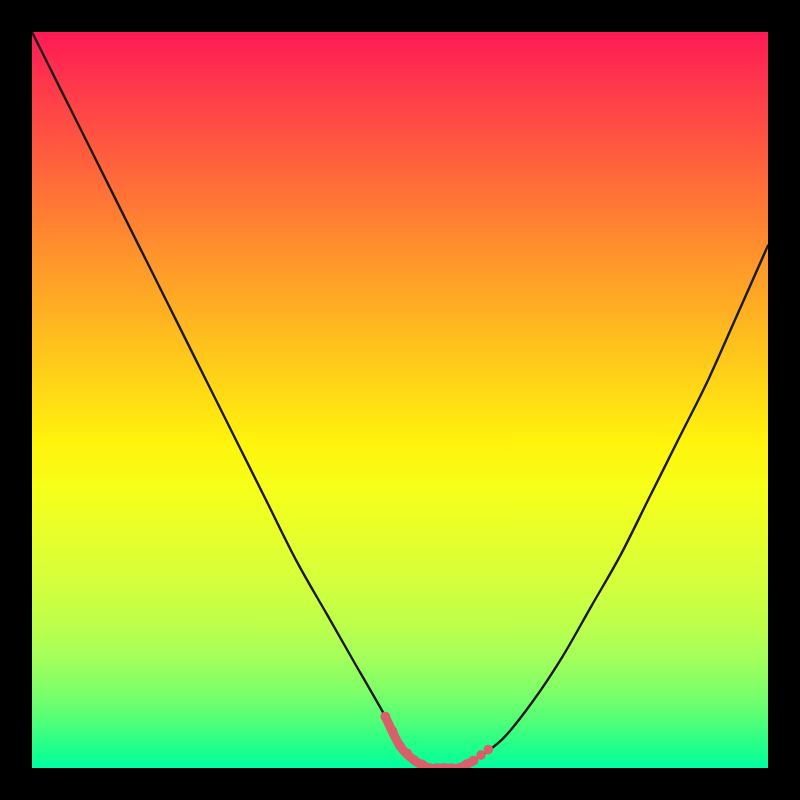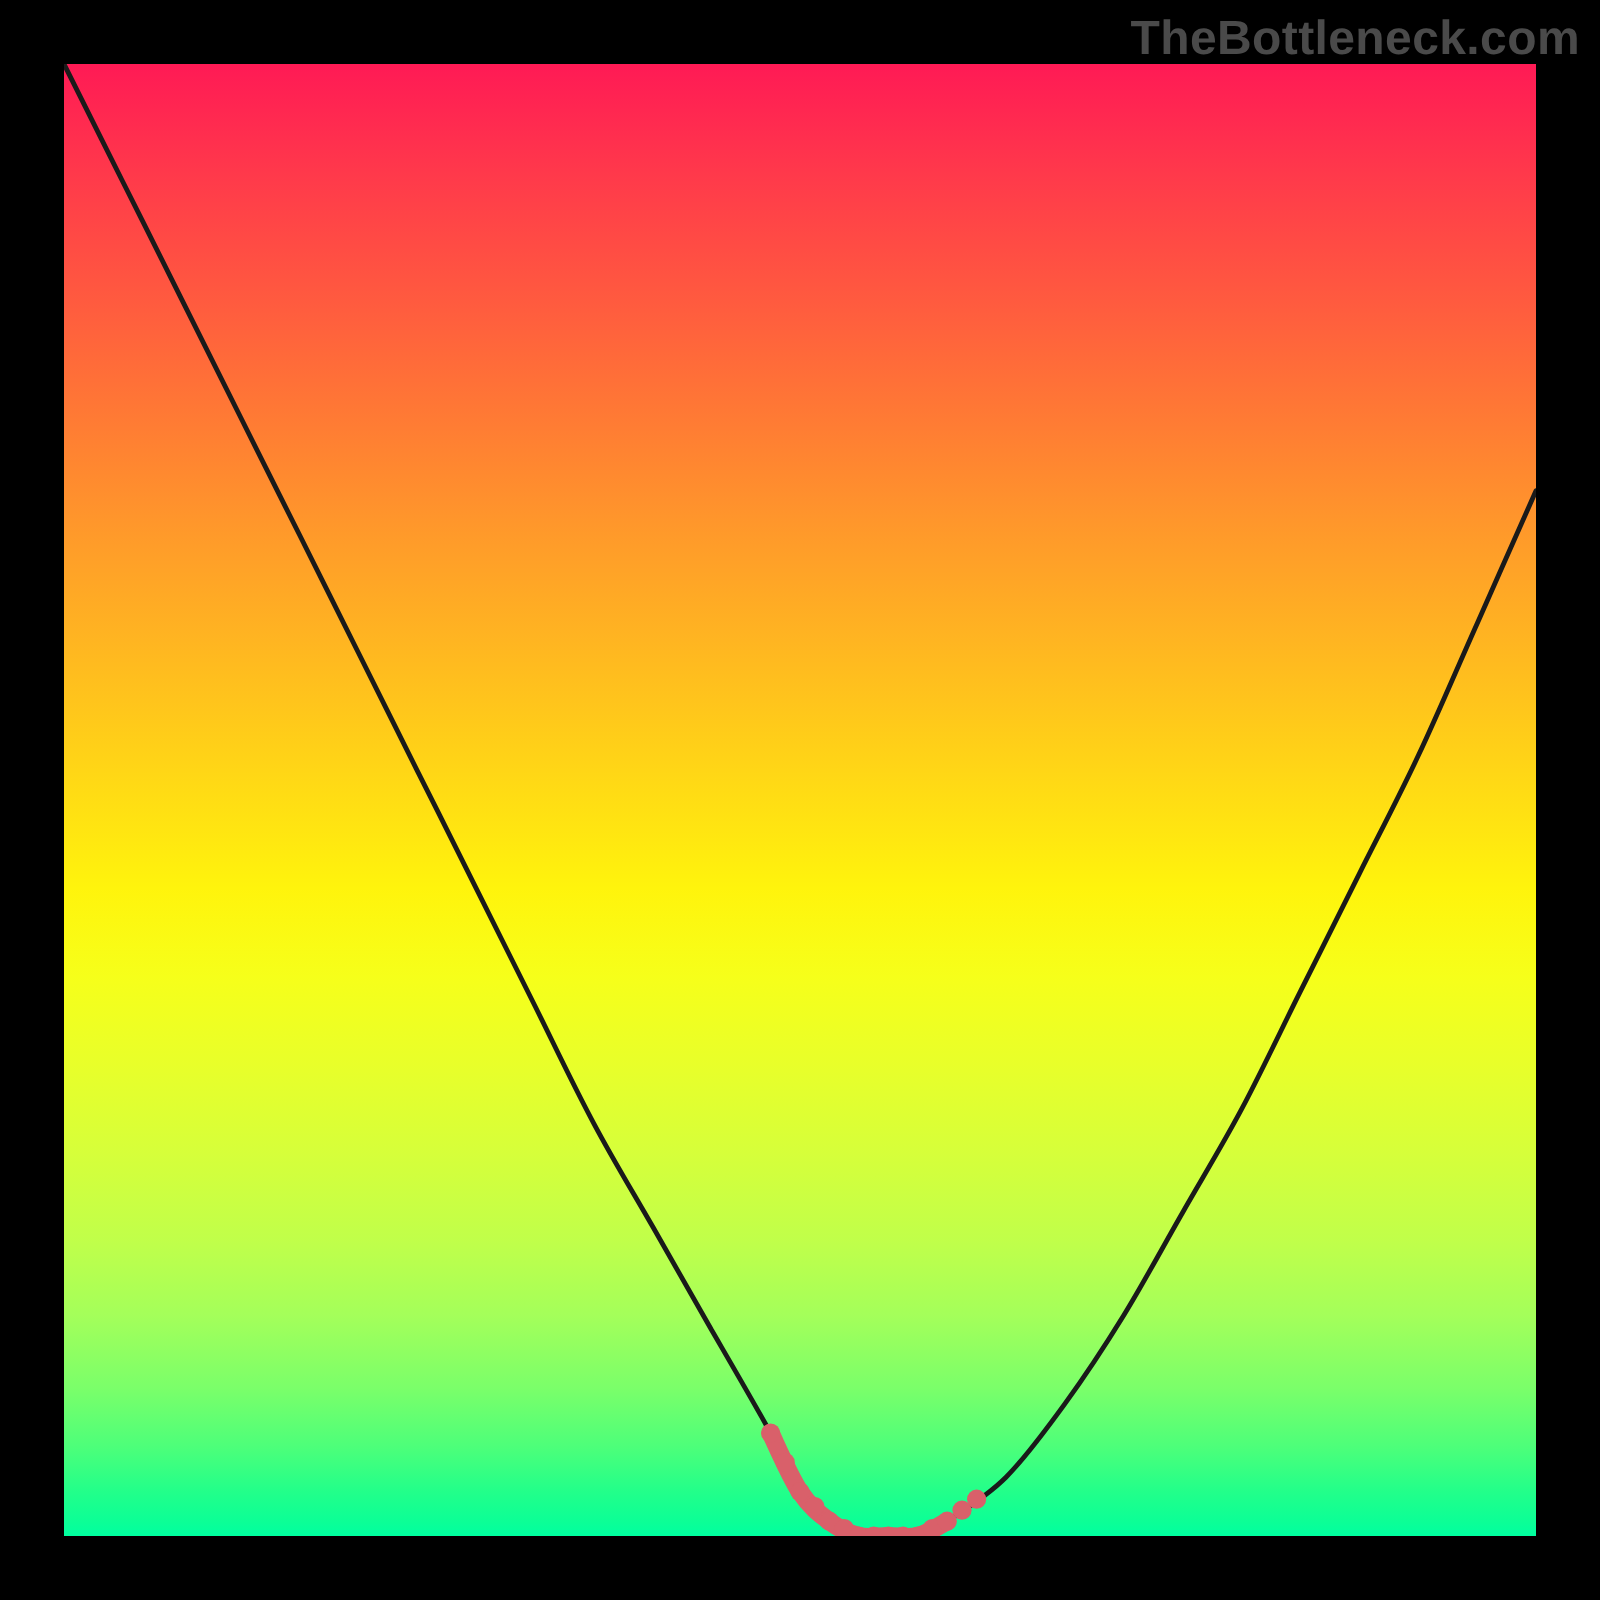--- a/index.html
+++ b/index.html
@@ -61,21 +61,20 @@
     font-weight: 600;
     letter-spacing: 0.2px;
     user-select: none;
   }
 </style>
 </head>
 <body>
 
 <div class="frame">
 
-  <div class="watermark">TheBottleneck.com</div>
 
   <div class="plot-area">
     <svg viewBox="0 0 736 736" preserveAspectRatio="none">
       <g>
         <path id="curve-path" fill="none" stroke="#1a1a1a" stroke-width="2.4" stroke-linecap="round" stroke-linejoin="round" d="M 0.0 0.0 C 4.9 9.8 19.6 39.3 29.4 58.9 C 39.3 78.5 49.1 98.1 58.9 117.8 C 68.7 137.4 78.5 157.0 88.3 176.6 C 98.1 196.3 107.9 215.9 117.8 235.5 C 127.6 255.1 137.4 274.8 147.2 294.4 C 157.0 314.0 166.8 333.7 176.6 353.3 C 186.5 372.9 196.3 392.5 206.1 412.2 C 215.9 431.8 225.7 451.4 235.5 471.0 C 245.3 490.7 255.1 511.5 265.0 529.9 C 274.8 548.3 284.6 564.3 294.4 581.4 C 304.2 598.6 314.0 615.8 323.8 633.0 C 333.7 650.1 345.9 671.0 353.3 684.5 C 360.6 698.0 363.1 706.6 368.0 713.9 C 372.9 721.3 377.8 725.0 382.7 728.6 C 387.6 732.3 392.5 734.8 397.4 736.0 C 402.3 737.2 407.3 736.0 412.2 736.0 C 417.1 736.0 422.0 737.2 426.9 736.0 C 431.8 734.8 434.2 733.5 441.6 728.6 C 449.0 723.7 461.2 716.4 471.0 706.6 C 480.9 696.7 490.7 683.3 500.5 669.8 C 510.3 656.3 520.1 641.5 529.9 625.6 C 539.7 609.7 549.5 591.3 559.4 574.1 C 569.2 556.9 579.0 541.0 588.8 522.6 C 598.6 504.2 608.4 483.3 618.2 463.7 C 628.1 444.1 637.9 424.4 647.7 404.8 C 657.5 385.2 667.3 366.8 677.1 345.9 C 686.9 325.1 696.7 301.8 706.6 279.7 C 716.4 257.6 731.1 224.5 736.0 213.4"></path>
       </g>
       <g>
         <path id="lowband-path" fill="none" stroke="#d9606a" stroke-width="9" stroke-linecap="round" stroke-linejoin="round" d="M 353.3 684.5 C 355.7 689.4 363.1 706.6 368.0 713.9 C 372.9 721.3 377.8 725.0 382.7 728.6 C 387.6 732.3 392.5 734.8 397.4 736.0 C 402.3 737.2 407.3 736.0 412.2 736.0 C 417.1 736.0 422.0 737.2 426.9 736.0 C 431.8 734.8 439.1 729.9 441.6 728.6"></path>
         <g id="lowband-dots">
             <circle cx="353.3" cy="684.5" r="4.8" fill="#d9606a"></circle>

